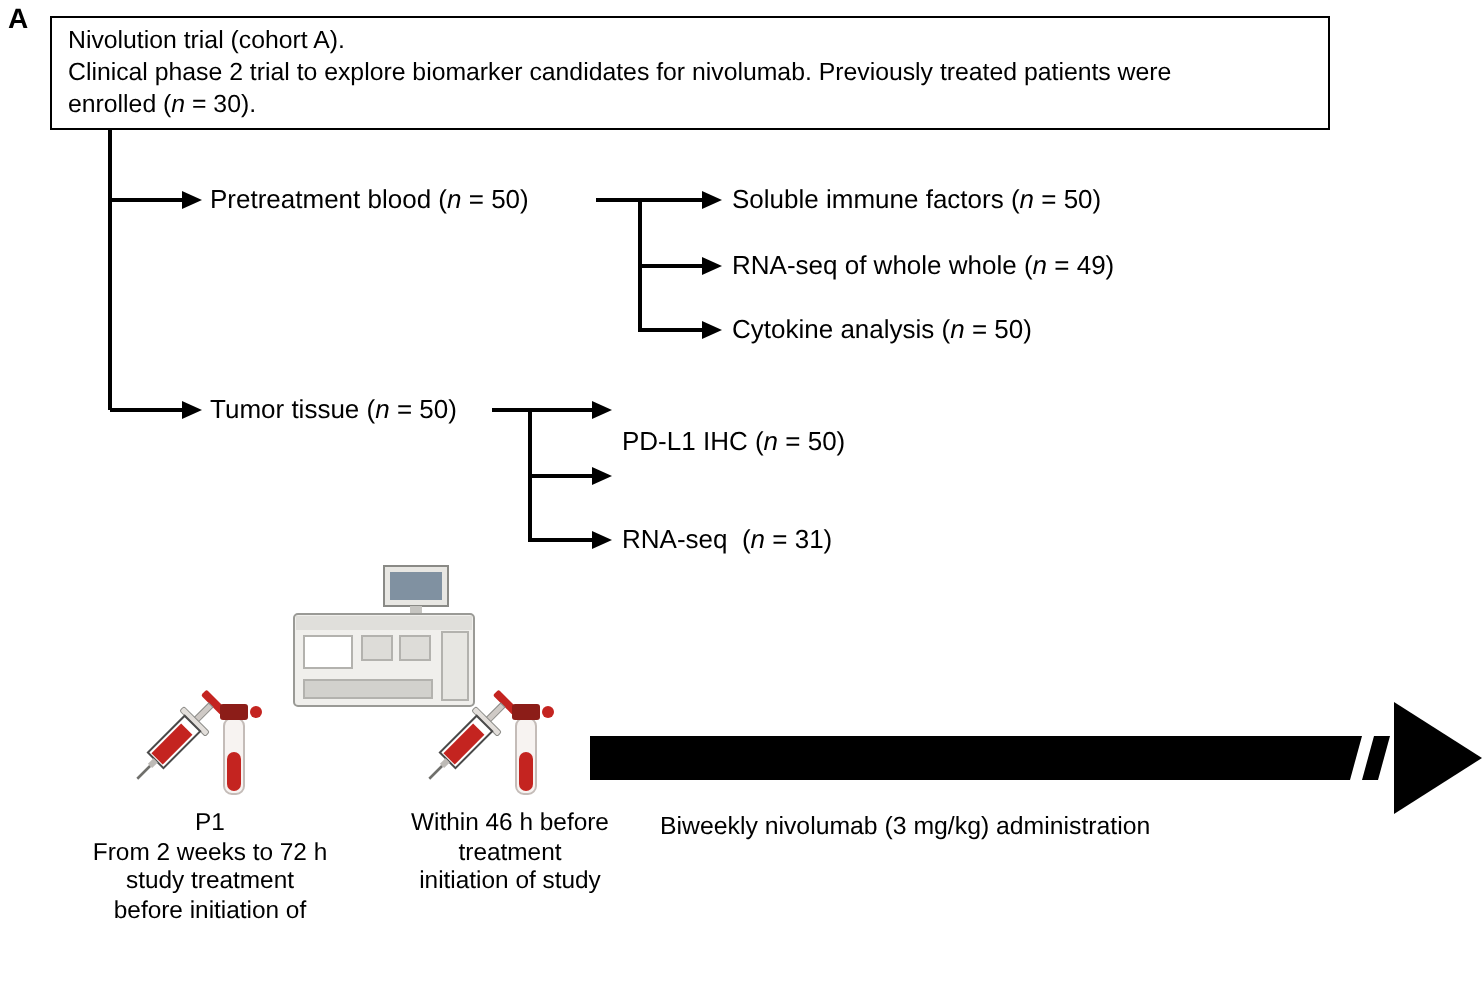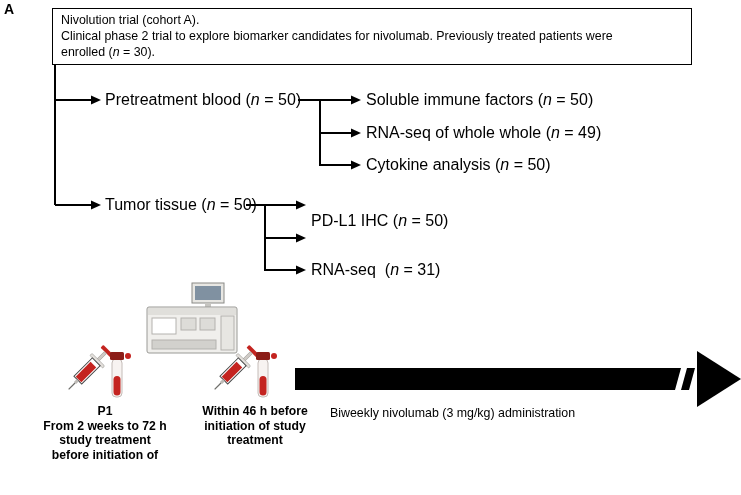--- a/index.html
+++ b/index.html
@@ -4,25 +4,25 @@
 <style>
   html,body{margin:0;padding:0;background:#fff;}
   .canvas{
     position:relative;width:741px;height:495px;background:#ffffff;
     font-family:"Liberation Sans",sans-serif;color:#000;overflow:hidden;
   }
   .art{position:absolute;left:0;top:0;}
   .panel-label{position:absolute;left:4px;top:1px;font-size:14px;font-weight:bold;}
   .header-box{
     position:absolute;left:25px;top:8px;width:622px;height:47px;
-    border:1.5px solid #000;padding:4px 8px;font-size:12.4px;line-height:15.8px;background:#fff;margin-left:27px;
+    border:1.5px solid #000;padding:4px 8px;font-size:12.4px;line-height:15.8px;background:#fff;
   }
-  .lbl{position:absolute;font-size:16px;line-height:16px;white-space:pre;}
+  .lbl{position:absolute;font-size:13px;line-height:16px;white-space:pre;}
   .lbl i, .header-box i{font-style:italic;}
-  .cap{position:absolute;font-size:12.2px;line-height:14.5px;text-align:center;font-weight:bold;}
+  .cap{position:absolute;font-size:12.2px;line-height:14.5px;text-align:center;}
   .arrow-label{position:absolute;font-size:12.4px;}
 </style>
 </head>
 <body>
 
 <div class="canvas">
 
   <svg class="art" width="741" height="495" viewBox="0 0 741 495">
 
     <g stroke="#000" stroke-width="2" fill="none">
@@ -123,19 +123,19 @@
 
   <div class="cap" style="left:35px;top:404px;width:140px">
     <div>P1</div>
     <div>From 2 weeks to 72 h</div>
     <div>study treatment</div>
     <div>before initiation of</div>
   </div>
 
   <div class="cap" style="left:185px;top:404px;width:140px">
     <div>Within 46 h before</div>
+    <div>treatment</div>
     <div>initiation of study</div>
-    <div>treatment</div>
   </div>
 
   <div class="arrow-label" style="left:330px;top:406px;width:330px">Biweekly nivolumab (3 mg/kg) administration</div>
 
 </div>
 
 </body></html>

